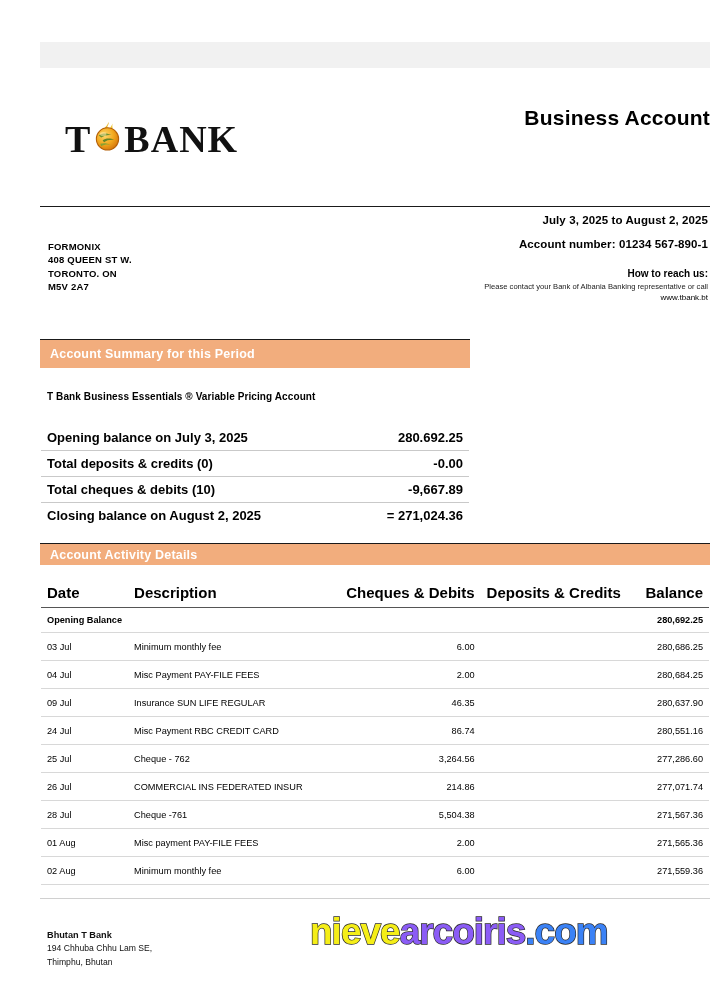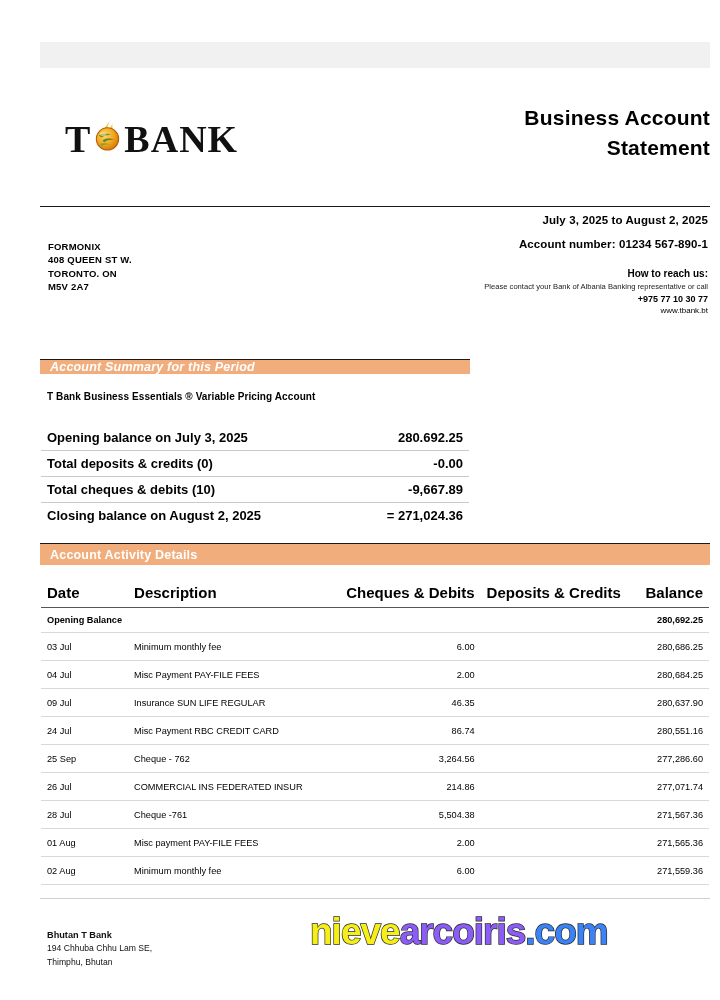--- a/index.html
+++ b/index.html
@@ -142,24 +142,23 @@
     left: 10px;
     top: 50%;
     transform: translateY(-50%);
     color: #ffffff;
     font-size: 12.5px;
     font-weight: bold;
     letter-spacing: 0.2px;
   }
   #bar-summary {
     left: 40px;
-    top: 359px;
+    top: 339px;
     width: 430px;
-    height: 15px;
-    font-style: italic;
+    height: 29px;
   }
   #bar-activity {
     left: 40px;
     top: 543px;
     width: 670px;
     height: 22px;
   }
 
   
   .acct-type {
@@ -284,39 +283,37 @@
           <path d="M11 20 C14 17.5, 19 17.5, 23 19.5 C19.5 19, 15 19.6, 12.5 22 Z" fill="#4a7a22" opacity="0.85"></path>
           <path d="M8.5 23.5 C12 22.5, 16 23, 19 24.5 C15.5 24, 11.5 24.6, 9.5 26 Z" fill="#6fa038" opacity="0.8"></path>
           <ellipse cx="11.5" cy="13.5" rx="3.4" ry="2.1" fill="#ffe9a8" opacity="0.55"></ellipse>
           <circle cx="16" cy="18.5" r="11.5" fill="none" stroke="#b35e06" stroke-width="1.1"></circle>
         </svg>
       </span><span>BANK</span>
     </div>
 
     <div class="title-block">
       <div>Business Account</div>
-      <div>Statement</div>
     </div>
   </div>
 
   <div class="rule-main"></div>
 
   <div class="addr">
     <div>FORMONIX</div>
     <div>408 QUEEN ST W.</div>
     <div>TORONTO. ON</div>
     <div>M5V 2A7</div>
   </div>
 
   <div class="meta">
     <div class="period">July 3, 2025 to August 2, 2025</div>
     <div class="acct">Account number: 01234 567-890-1</div>
     <div class="reach">How to reach us:</div>
     <div class="contact">Please contact your Bank of Albania Banking representative or call</div>
-    <div class="phone">+975 77 10 30 77</div>
     <div class="web">www.tbank.bt</div>
   </div>
 
   <div class="bar" id="bar-summary">
     <span>Account Summary for this Period</span>
   </div>
 
   <div class="acct-type">T Bank Business Essentials ® Variable Pricing Account</div>
 
   <table class="summary">
@@ -385,21 +382,21 @@
         <td class="c-bal">280,637.90</td>
       </tr>
       <tr>
         <td class="c-date">24 Jul</td>
         <td class="c-desc">Misc Payment RBC CREDIT CARD</td>
         <td class="c-deb">86.74</td>
         <td class="c-cred"></td>
         <td class="c-bal">280,551.16</td>
       </tr>
       <tr>
-        <td class="c-date">25 Sep</td>
+        <td class="c-date">25 Jul</td>
         <td class="c-desc">Cheque - 762</td>
         <td class="c-deb">3,264.56</td>
         <td class="c-cred"></td>
         <td class="c-bal">277,286.60</td>
       </tr>
       <tr>
         <td class="c-date">26 Jul</td>
         <td class="c-desc">COMMERCIAL INS FEDERATED INSUR</td>
         <td class="c-deb">214.86</td>
         <td class="c-cred"></td>

